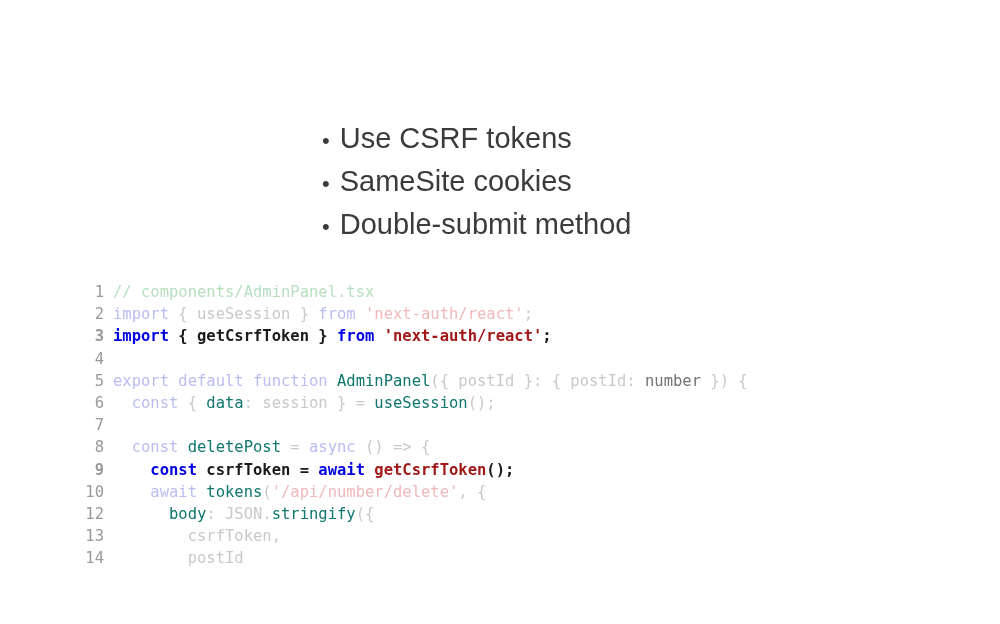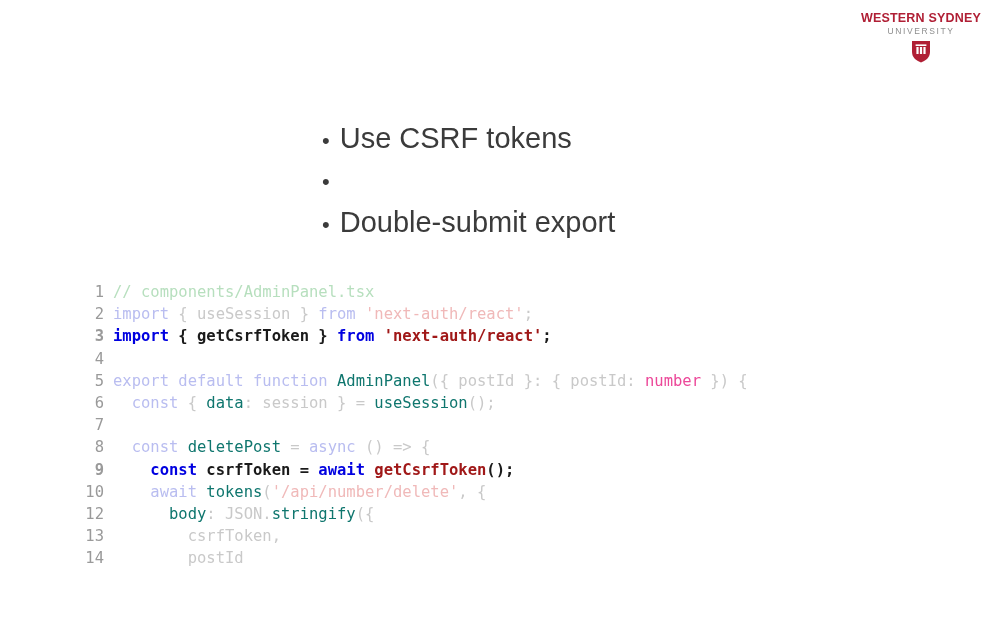--- a/index.html
+++ b/index.html
@@ -135,61 +135,51 @@
   }
   .code-text { white-space: pre; }
 
   
   .dim .t-com  { color: #b7dfbe; }
   .dim .t-kw   { color: #b9bdf0; }
   .dim .t-str  { color: #f0b9b9; }
   .dim .t-fn   { color: #0f766e; }
   .dim .t-var  { color: #c9c9c9; }
   .dim .t-pun  { color: #c9c9c9; }
-  .dim .t-num  { color: #ec4899; }
+  .dim .t-num  { color: #737373; }
   .dim .t-plain{ color: #c9c9c9; }
 
   
   .hl { font-weight: bold; }
   .hl .t-kw   { color: #0000e0; }
   .hl .t-str  { color: #a01818; }
   .hl .t-fn   { color: #a01818; }
   .hl .t-var  { color: #1a1a1a; }
   .hl .t-pun  { color: #1a1a1a; }
   .hl .t-plain{ color: #1a1a1a; }
 </style>
 </head>
 <body>
 
 <div class="slide">
 
-  <div class="logo">
-    <div class="logo-line1">WESTERN SYDNEY</div>
-    <div class="logo-line2">UNIVERSITY</div>
-    <svg class="logo-crest" viewBox="0 0 20 23">
-      <path d="M1 1 H19 V12 C19 18 14 21 10 22.5 C6 21 1 18 1 12 Z" fill="#b01f35"></path>
-      <rect x="5.4" y="7" width="2.2" height="7" fill="#ffffff"></rect>
-      <rect x="8.9" y="7" width="2.2" height="7" fill="#ffffff"></rect>
-      <rect x="12.4" y="7" width="2.2" height="7" fill="#ffffff"></rect>
-      <rect x="4.6" y="4.4" width="10.8" height="1.6" fill="#ffffff"></rect>
-    </svg>
-  </div>
 
 
   <div class="bullets" id="bullet-list">
       <div class="bullet-row">
         <span class="bullet-dot">•</span>
         <span>Use CSRF tokens</span>
       </div>
       <div class="bullet-row">
         <span class="bullet-dot">•</span>
+        <span>SameSite cookies</span>
       </div>
       <div class="bullet-row">
         <span class="bullet-dot">•</span>
-        <span>Double-submit export</span>
+        <span>Double-submit method</span>
       </div>
     </div>
 
   <div class="code-area" id="code-area">
       <div class="code-line dim"><span class="ln">1</span><span class="code-text"><span class="t-com">// components/AdminPanel.tsx</span></span></div>
       <div class="code-line dim"><span class="ln">2</span><span class="code-text"><span class="t-kw">import</span><span class="t-pun"> { </span><span class="t-var">useSession</span><span class="t-pun"> } </span><span class="t-kw">from</span><span class="t-plain"> </span><span class="t-str">'next-auth/react'</span><span class="t-pun">;</span></span></div>
       <div class="code-line hl"><span class="ln">3</span><span class="code-text"><span class="t-kw">import</span><span class="t-pun"> { </span><span class="t-var">getCsrfToken</span><span class="t-pun"> } </span><span class="t-kw">from</span><span class="t-plain"> </span><span class="t-str">'next-auth/react'</span><span class="t-pun">;</span></span></div>
       <div class="code-line dim"><span class="ln">4</span><span class="code-text"><span class="t-plain"></span></span></div>
       <div class="code-line dim"><span class="ln">5</span><span class="code-text"><span class="t-kw">export</span><span class="t-plain"> </span><span class="t-kw">default</span><span class="t-plain"> </span><span class="t-kw">function</span><span class="t-plain"> </span><span class="t-fn">AdminPanel</span><span class="t-pun">({ postId }: { postId: </span><span class="t-num">number</span><span class="t-pun"> }) {</span></span></div>
       <div class="code-line dim"><span class="ln">6</span><span class="code-text"><span class="t-plain">  </span><span class="t-kw">const</span><span class="t-pun"> { </span><span class="t-fn">data</span><span class="t-pun">: session } = </span><span class="t-fn">useSession</span><span class="t-pun">();</span></span></div>

